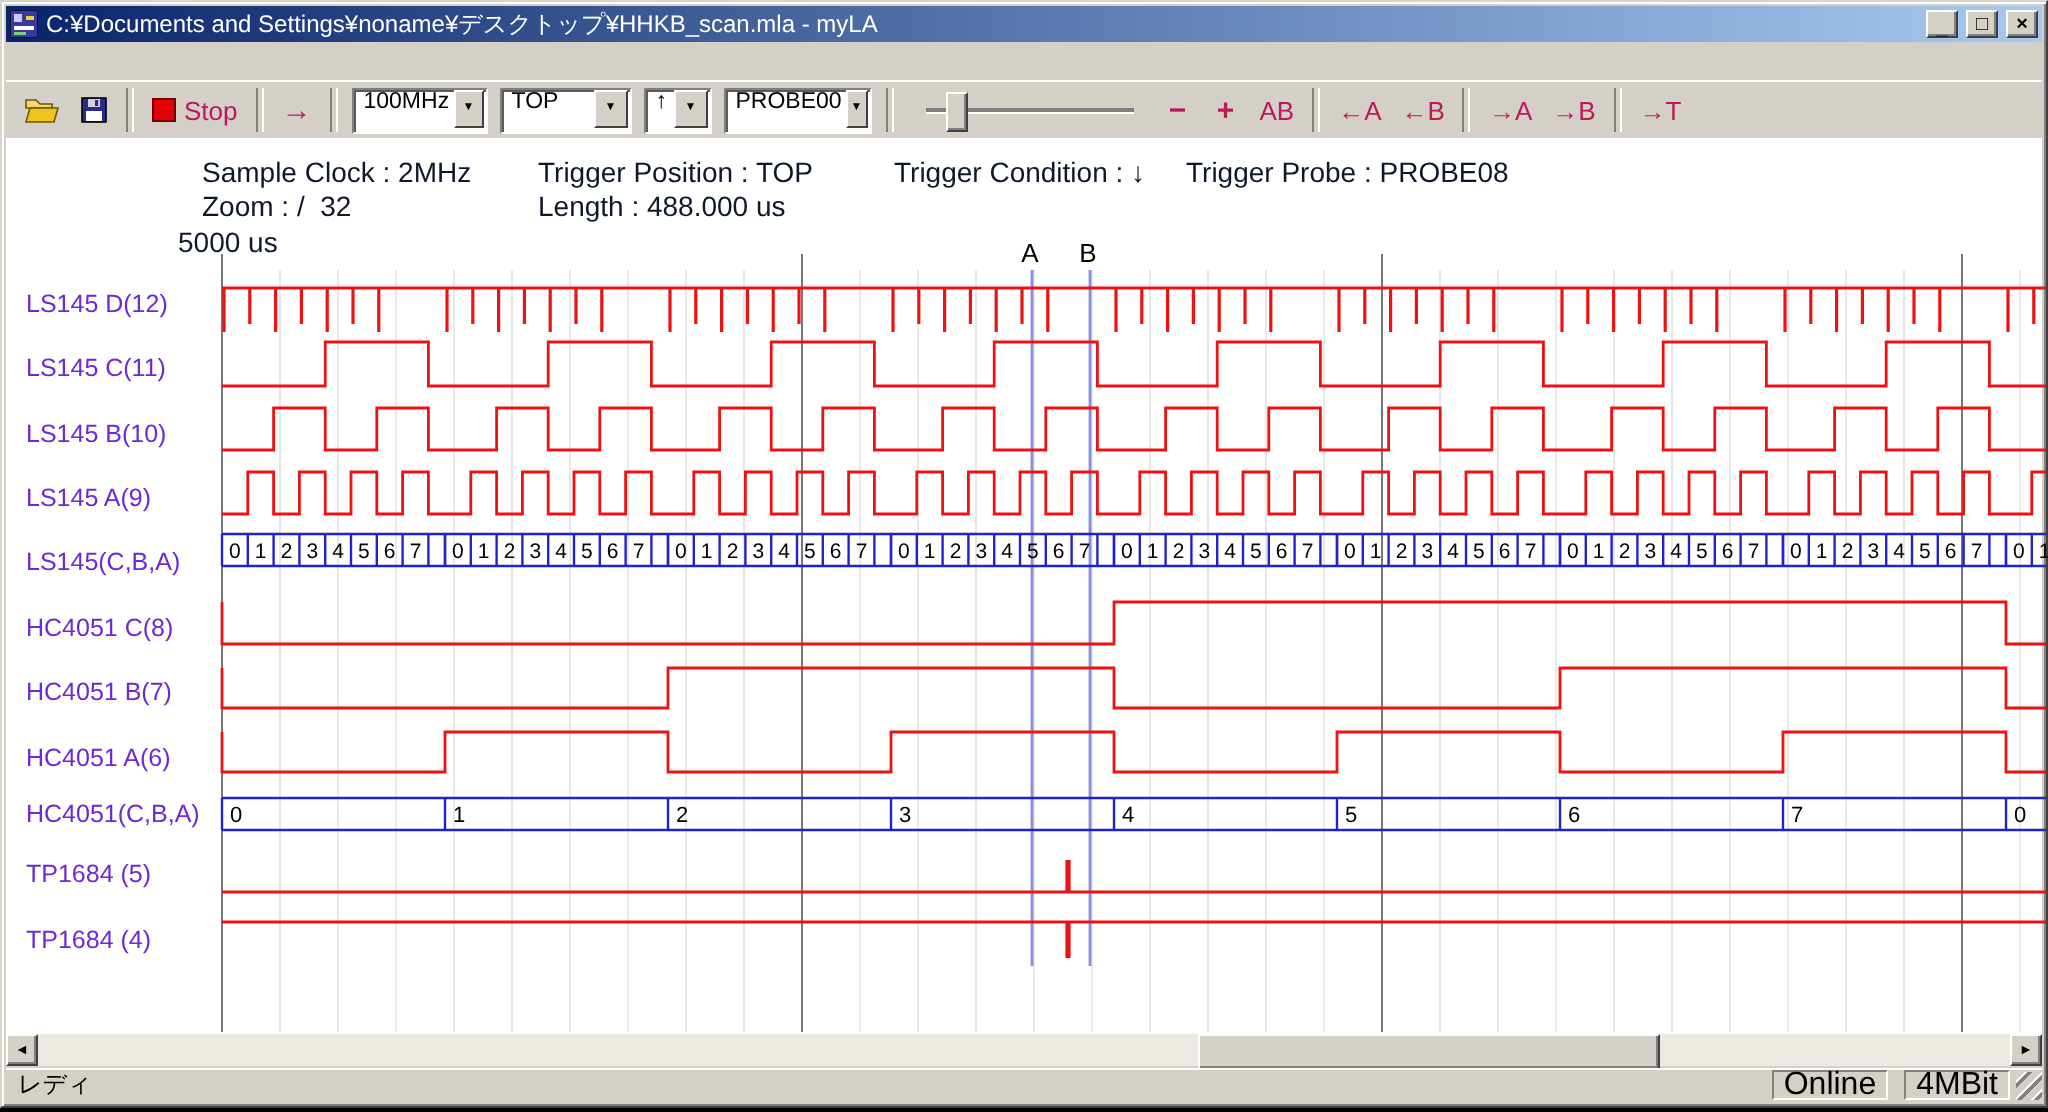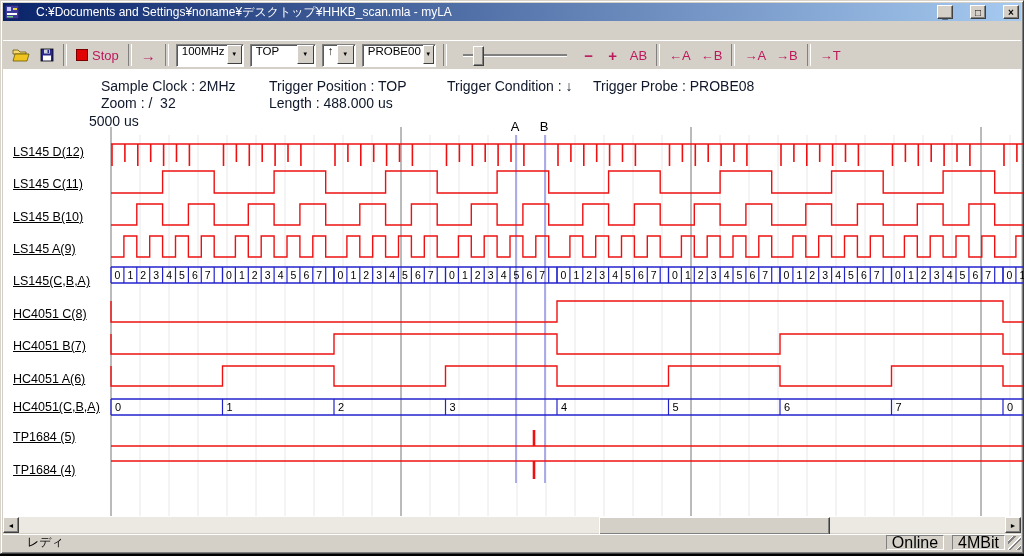--- a/index.html
+++ b/index.html
@@ -4,21 +4,21 @@
 <style>
   html,body{margin:0;padding:0;}
   body{width:1024px;height:556px;background:#000;position:relative;overflow:hidden;
        font-family:"Liberation Sans",sans-serif;-webkit-font-smoothing:none;}
   .window{position:absolute;left:0;top:0;width:1022px;height:552px;background:#d4d0c8;
           border:1px solid;border-color:#d8d4cc #404040 #404040 #d8d4cc;
           box-shadow:inset 1px 1px 0 #fff, inset -1px -1px 0 #808080;}
   
   .titlebar{position:absolute;left:2px;top:2px;right:2px;height:18px;
             background:linear-gradient(to right,#0a246a,#a6caf0);
-            display:flex;align-items:center;padding:0 2px;gap:17px;}
+            display:flex;align-items:center;padding:0 2px;gap:4px;}
   .title-text{color:#fff;font-size:12px;white-space:nowrap;overflow:hidden;flex:1;letter-spacing:0;}
   .tb-btn{width:16px;height:14px;background:#d4d0c8;border:1px solid;
           border-color:#fff #404040 #404040 #fff;box-shadow:inset -1px -1px 0 #808080;
           font-size:10px;line-height:11px;text-align:center;font-weight:bold;color:#000;padding:0;}
   .tb-btn.min span{position:relative;top:2px;}
   
   .menubar{position:absolute;left:2px;top:21px;right:2px;height:17px;display:flex;
            align-items:center;font-size:12.5px;border-bottom:1px solid #808080;}
   .menu-item{padding:1px 8px;}
   
@@ -38,34 +38,34 @@
              align-items:center;justify-content:center;margin-right:1px;color:#000;}
   .slider{position:relative;width:104px;height:24px;margin:0 10px 0 12px;}
   .slider-track{position:absolute;left:0;right:0;top:11px;height:2px;background:#808080;
                 border-bottom:1px solid #fff;}
   .slider-thumb{position:absolute;left:10px;top:3px;width:9px;height:18px;background:#d4d0c8;
                 border:1px solid;border-color:#fff #404040 #404040 #fff;
                 box-shadow:inset -1px -1px 0 #808080;}
   
   .content{position:absolute;left:2px;top:68px;width:1018px;height:448px;background:#fff;}
   .info{position:absolute;font-size:14px;color:#0f172a;white-space:pre;z-index:4;}
-  .chlabel{position:absolute;left:12px;width:95px;font-size:12.5px;white-space:nowrap;z-index:6;color:#000000;text-decoration:underline;}
+  .chlabel{position:absolute;left:12px;width:95px;font-size:12.5px;white-space:nowrap;z-index:6;color:#6d28d9;}
   #wave-svg{position:absolute;left:0;top:0;width:1024px;height:552px;pointer-events:none;z-index:5;}
   
   .hscroll{position:absolute;left:2px;top:516px;width:1018px;height:16px;background:#ece9e2;display:flex;z-index:7;}
   .sb-btn{width:16px;height:16px;background:#d4d0c8;border:1px solid;
           border-color:#fff #404040 #404040 #fff;box-shadow:inset -1px -1px 0 #808080;
           font-size:7px;display:flex;align-items:center;justify-content:center;color:#000;padding:0;}
   .sb-track{position:relative;flex:1;}
   .sb-thumb{position:absolute;left:580px;top:0;width:229px;height:16px;background:#d4d0c8;
             border:1px solid;border-color:#fff #404040 #404040 #fff;box-shadow:inset -1px -1px 0 #808080;}
   
   .statusbar{position:absolute;left:2px;top:533px;width:1018px;height:17px;background:#d4d0c8;
              display:flex;align-items:center;font-size:12px;box-shadow:inset 0 1px 0 #fff;z-index:7;}
-  .status-ready{flex:1;padding-left:24px;font-family:Liberation Serif, serif;}
+  .status-ready{flex:1;padding-left:6px;font-family:Liberation Serif, serif;}
   .status-box{border:1px solid;border-color:#808080 #fff #fff #808080;padding:0 5px;margin-left:8px;
               font-size:16px;height:13px;line-height:13px;text-align:center;}
   .grip{width:13px;height:14px;margin-left:3px;
         background:repeating-linear-gradient(135deg,#d4d0c8 0 3px,#fff 3px 4px,#808080 4px 6px);}
 </style>
 </head>
 <body>
 
 <div class="window">
 

